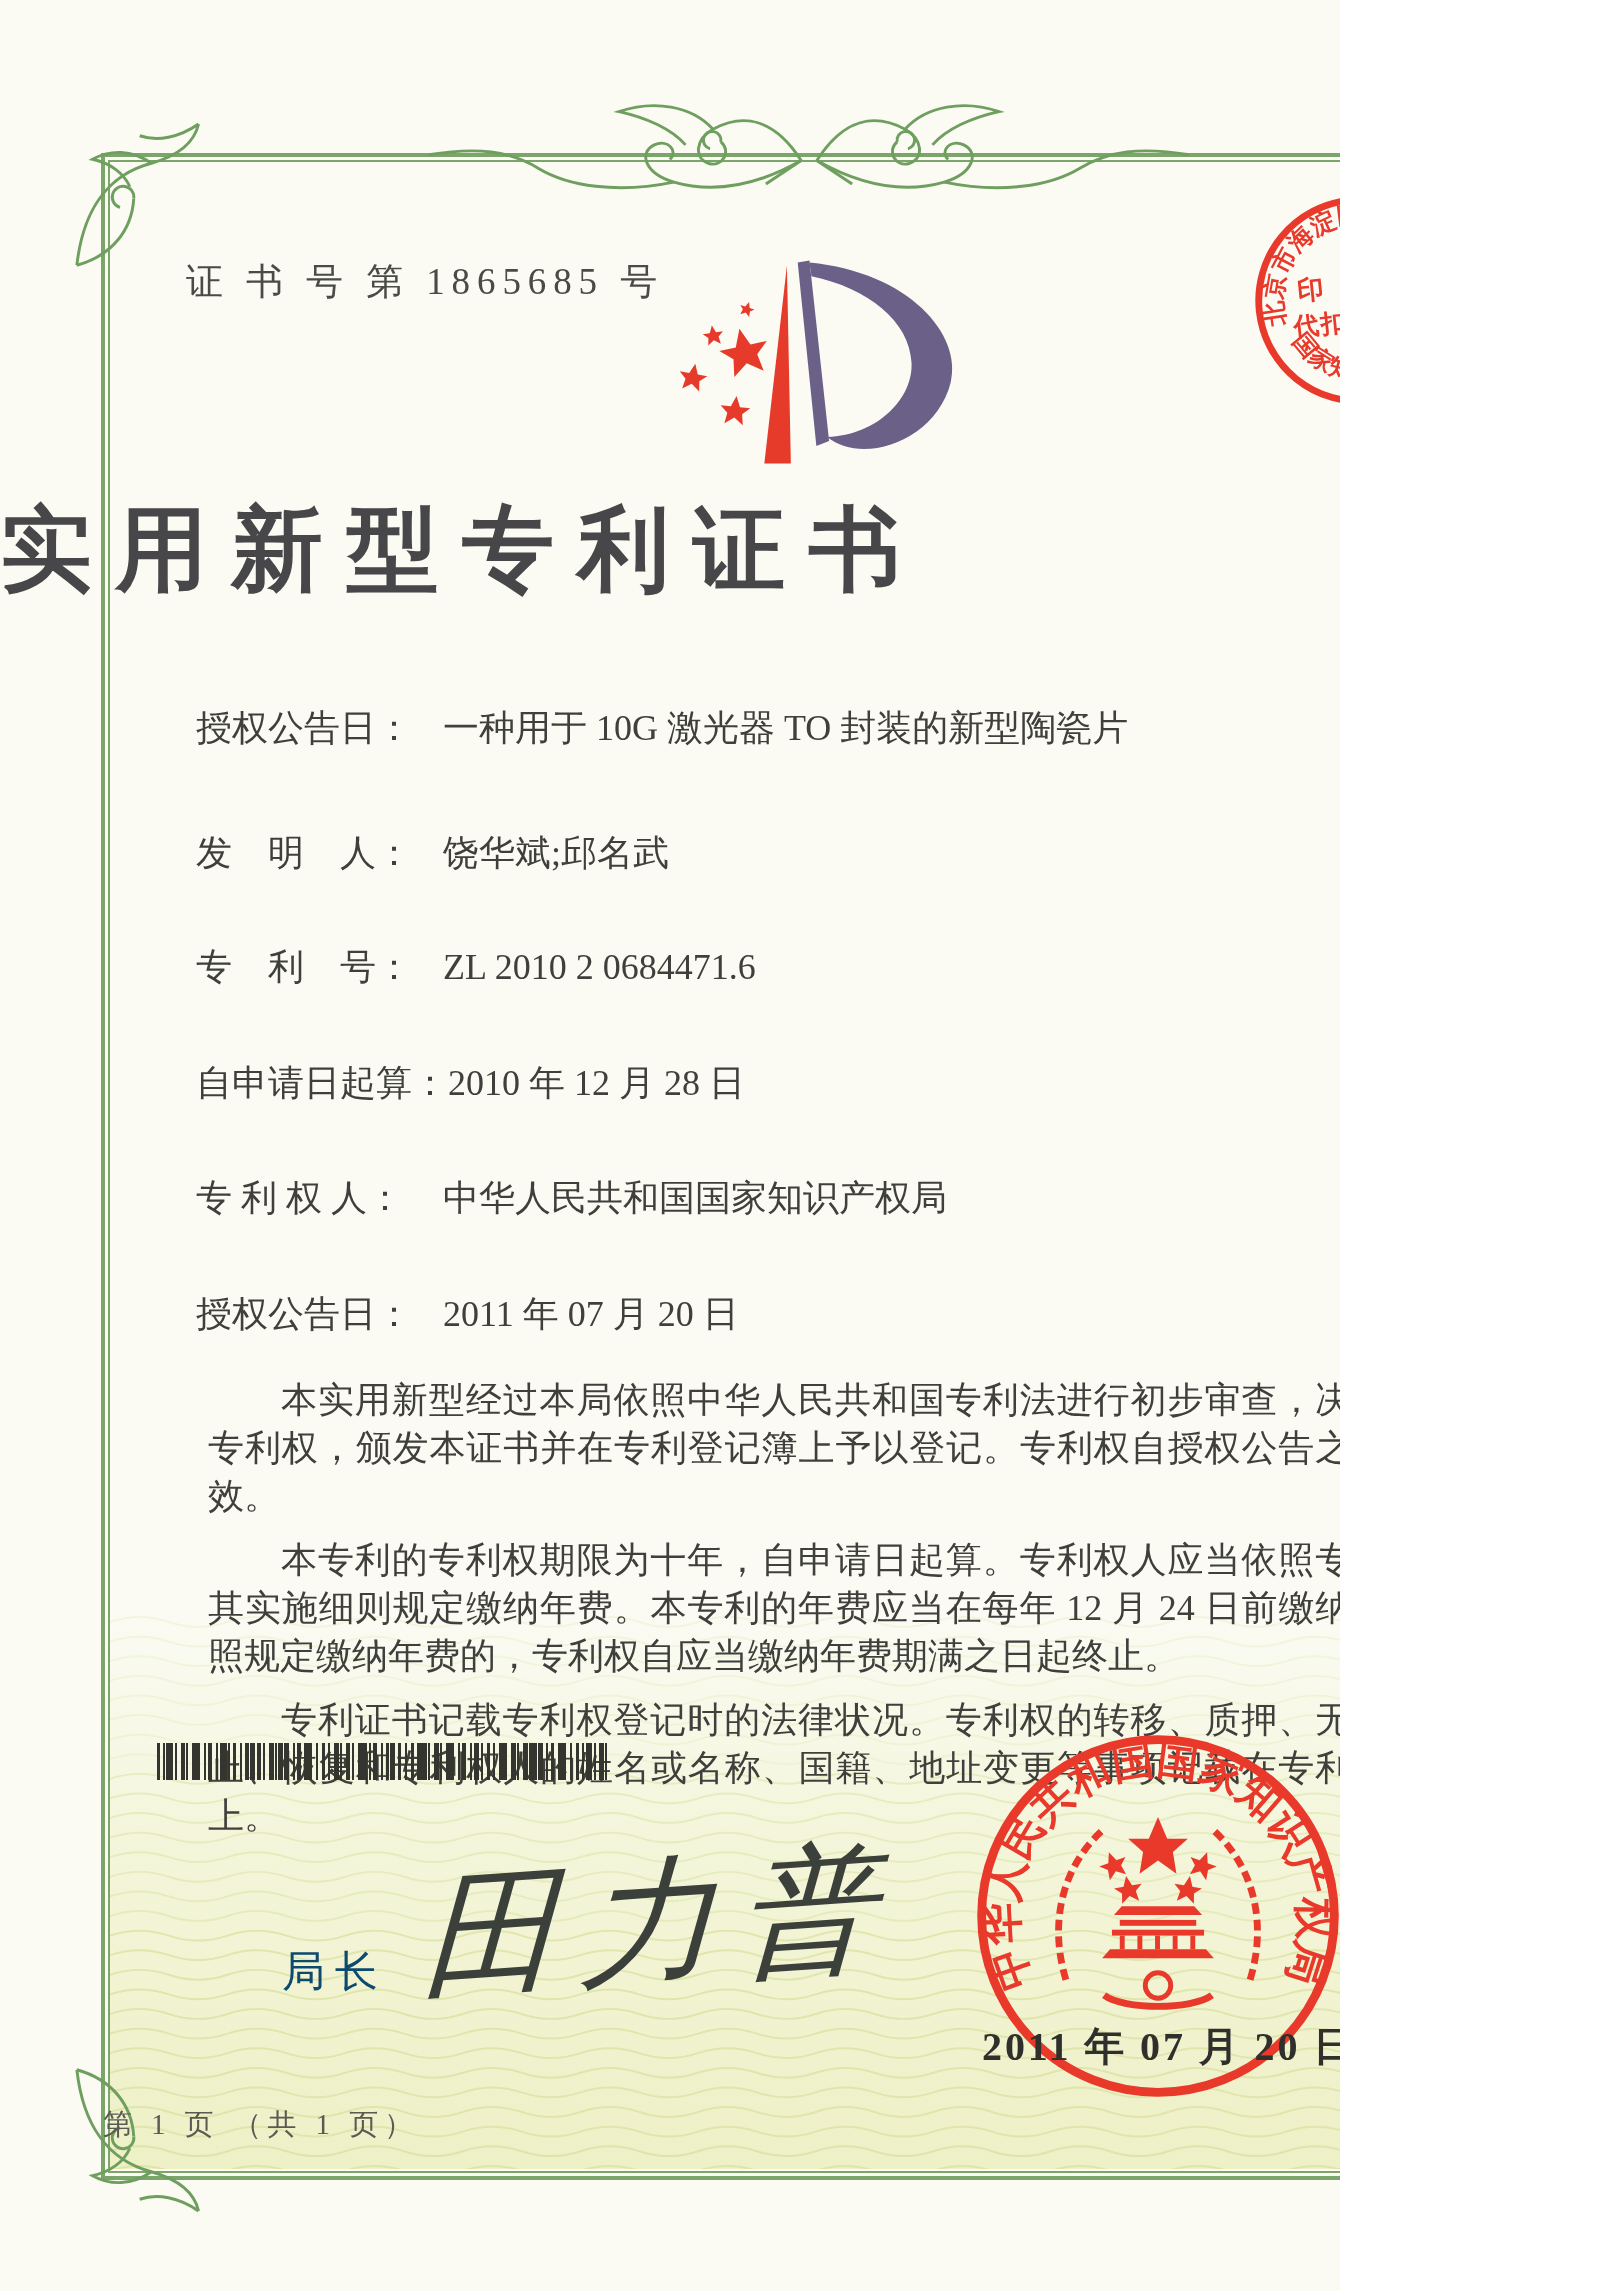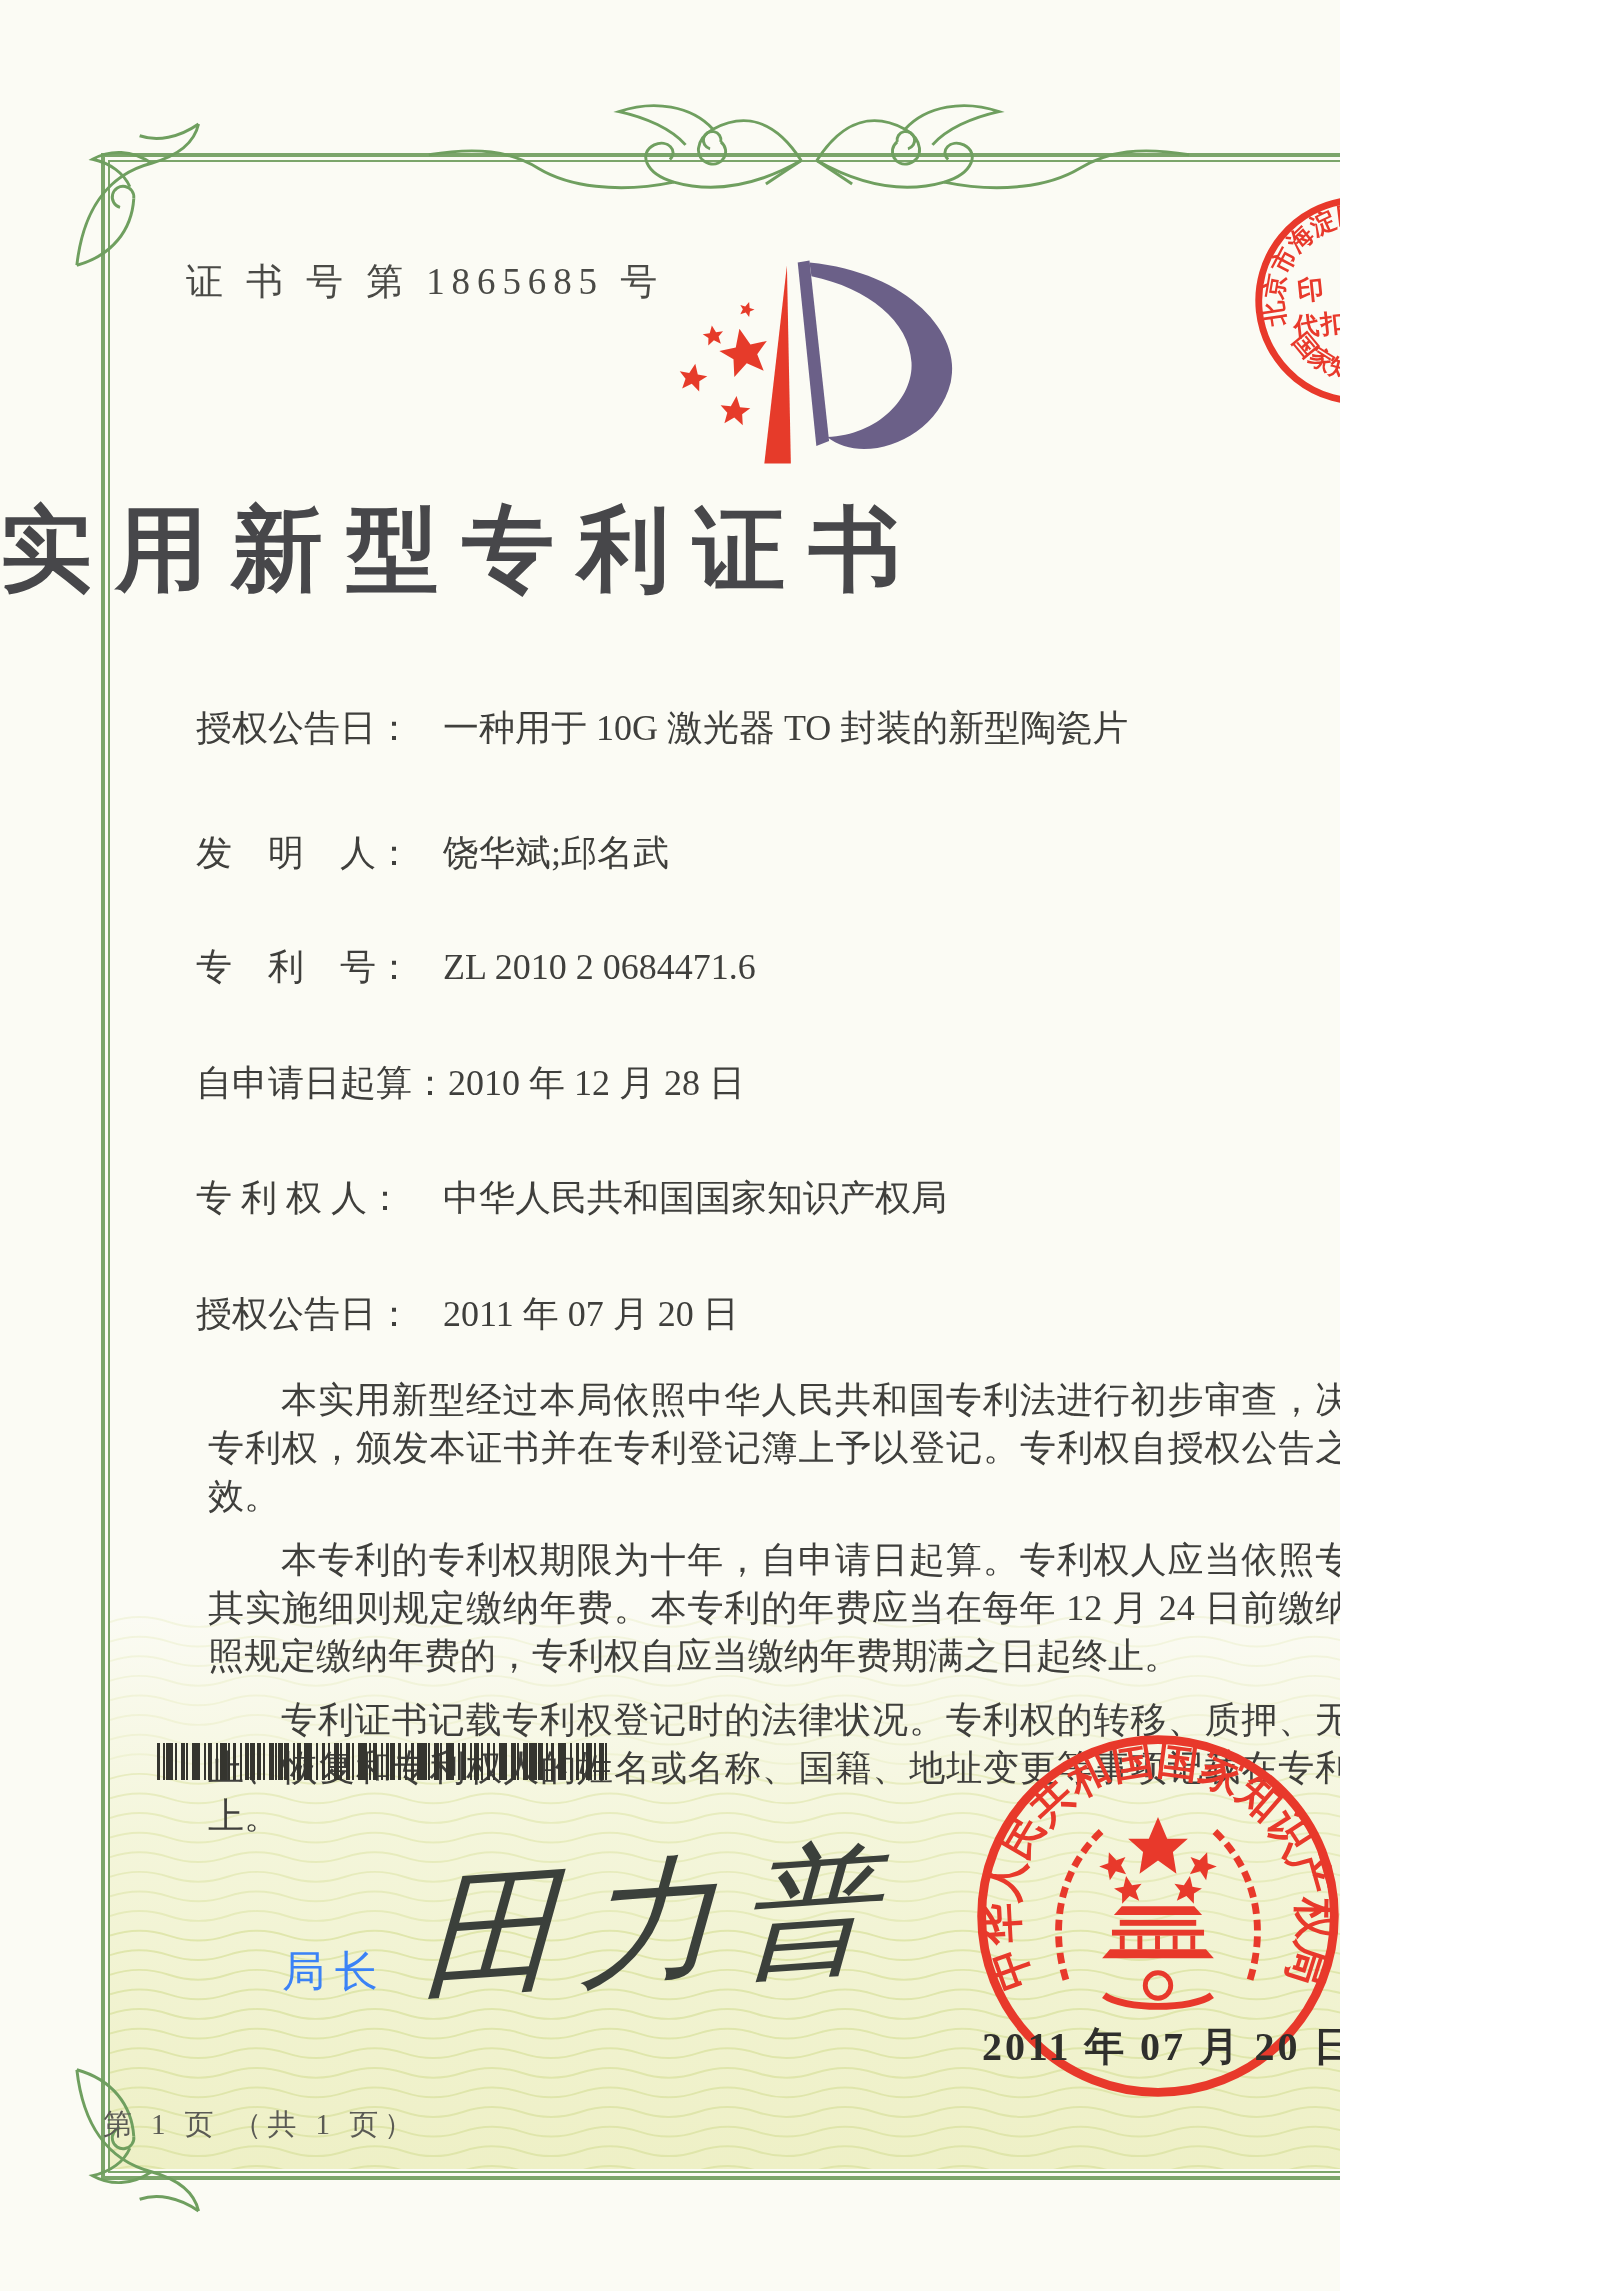--- a/index.html
+++ b/index.html
@@ -30,21 +30,21 @@
   .paras{position:absolute;left:192px;top:1360px;width:1286px;font-size:36px;
     line-height:48px;text-align:justify;color:#3f3f3c;}
   .paras p{margin:16px;text-indent:73px;}
   
   .barcode{position:absolute;left:157px;top:1743px;width:453px;height:37px;
     background-image:
       repeating-linear-gradient(90deg,#35352f 0 2px,rgba(0,0,0,0) 2px 5.9px),
       repeating-linear-gradient(90deg,#35352f 0 2.9px,rgba(0,0,0,0) 2.9px 12.7px),
       repeating-linear-gradient(90deg,rgba(0,0,0,0) 0 8.8px,#35352f 8.8px 13.7px,rgba(0,0,0,0) 13.7px 28px);}
   
-  .director-label{position:absolute;left:282px;top:1943px;font-size:43px;letter-spacing:9.8px;color:#3b82f6;font-family:Liberation Mono, monospace;}
+  .director-label{position:absolute;left:282px;top:1943px;font-size:43px;letter-spacing:9.8px;color:#0c4a6e;font-family:Liberation Mono, monospace;}
   .signature{position:absolute;left:421px;top:1831px;font-size:137px;font-style:italic;
     letter-spacing:21.6px;color:#3b403b;transform:rotate(-4deg) skewX(-6deg);white-space:nowrap;}
   
   .office-seal{position:absolute;left:965px;top:1723px;}
   .issue-date{position:absolute;left:982px;top:2019px;font-size:40px;letter-spacing:2.9px;
     color:#2f2f2c;font-weight:600;white-space:nowrap;}
   .footer{position:absolute;left:103px;top:2105px;width:1264px;text-align:left;
     font-size:29px;letter-spacing:5.9px;color:#5a5a54;}
   
   .corn{position:absolute;}

